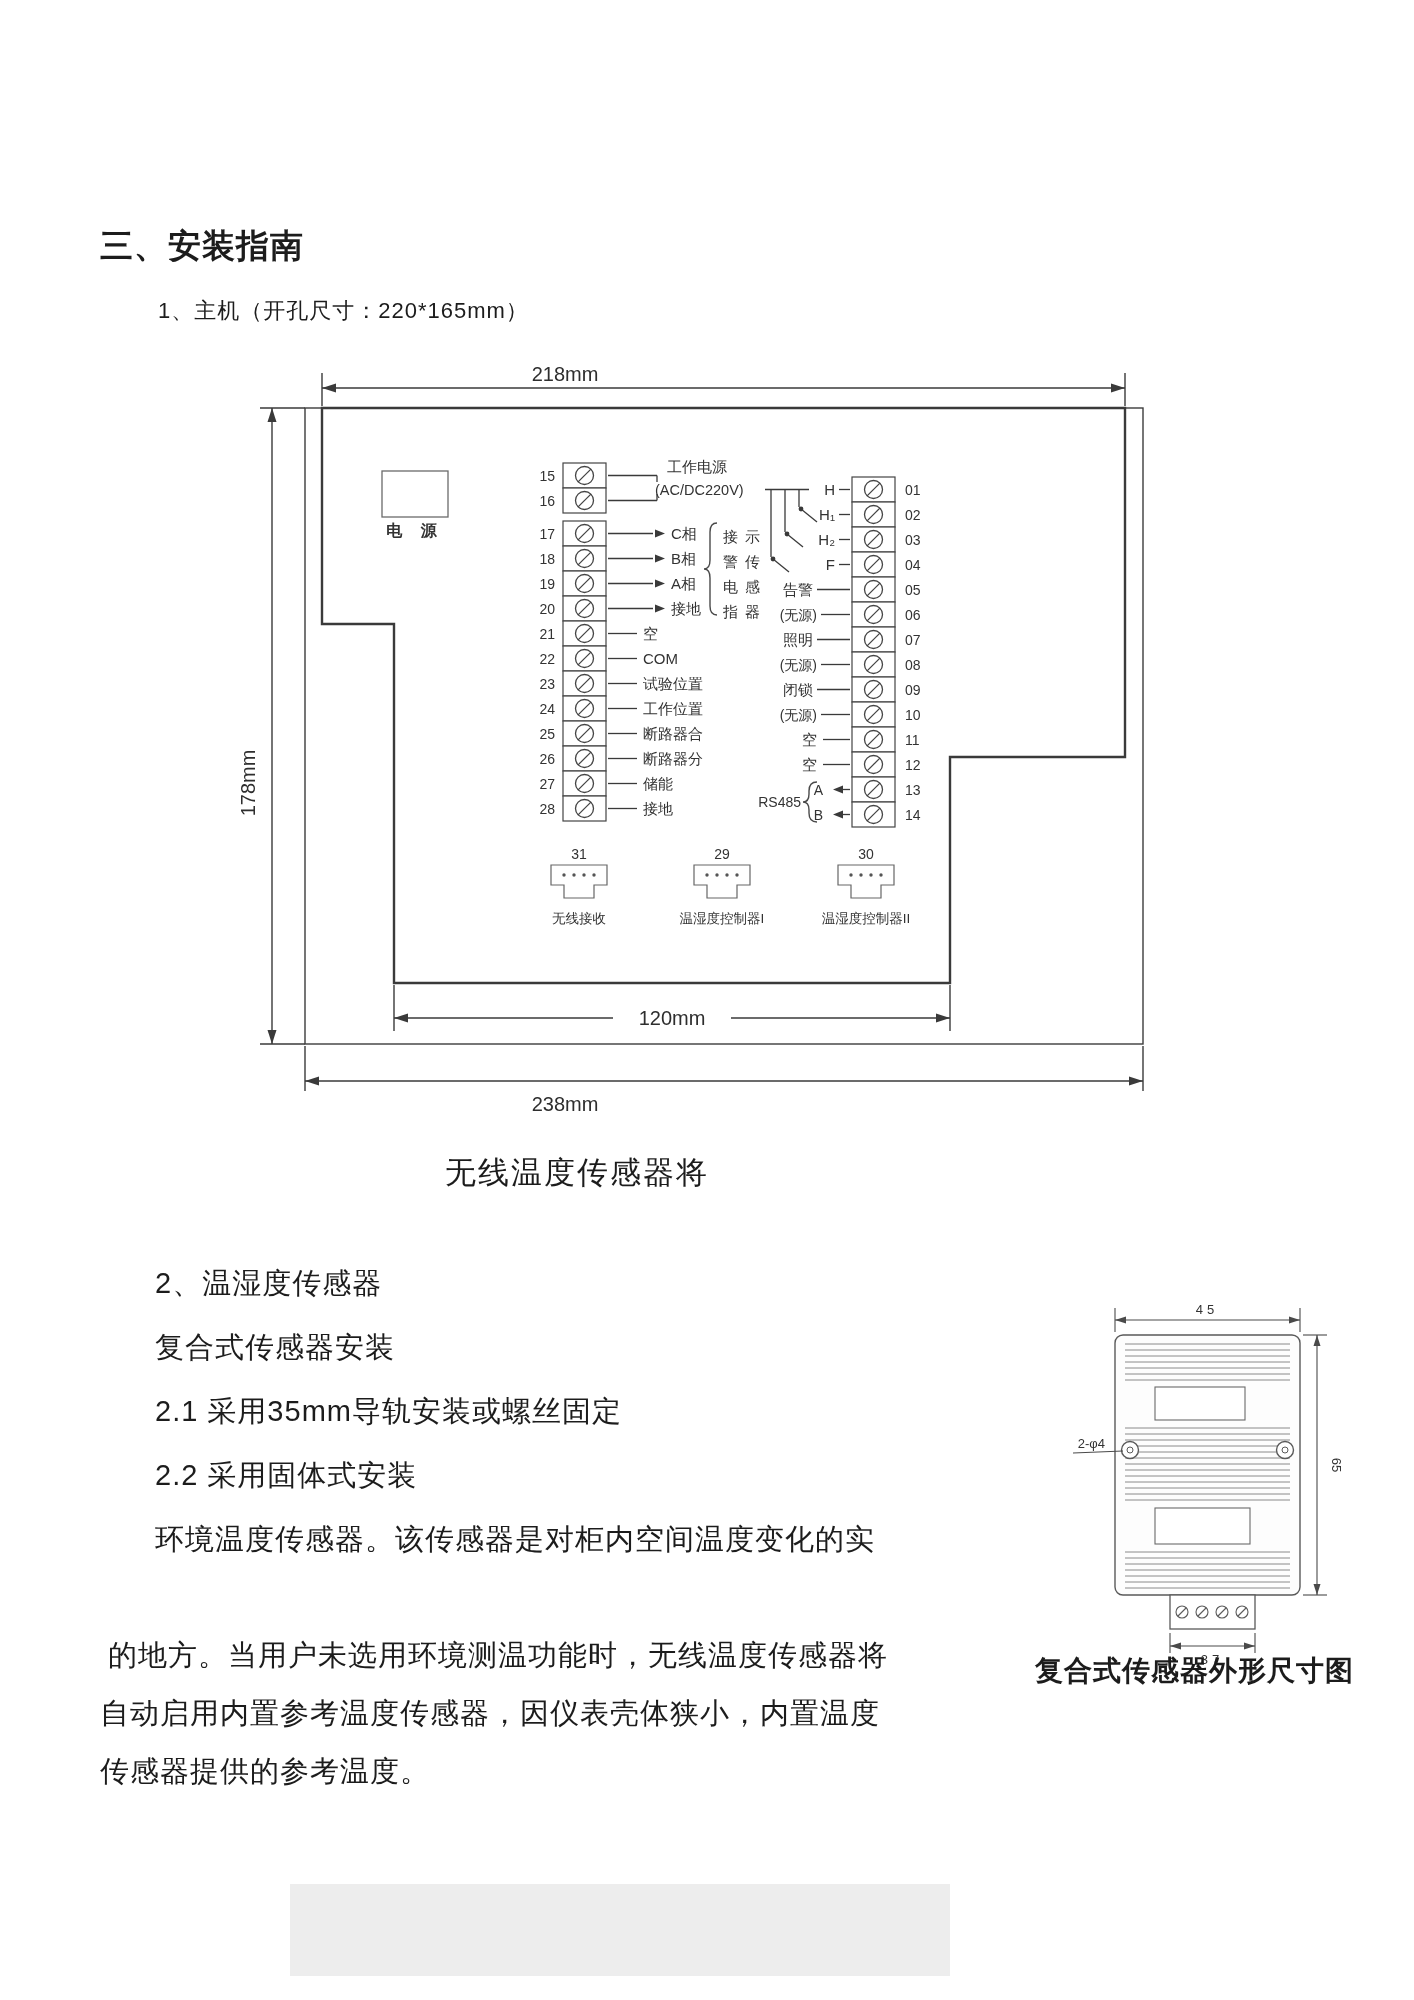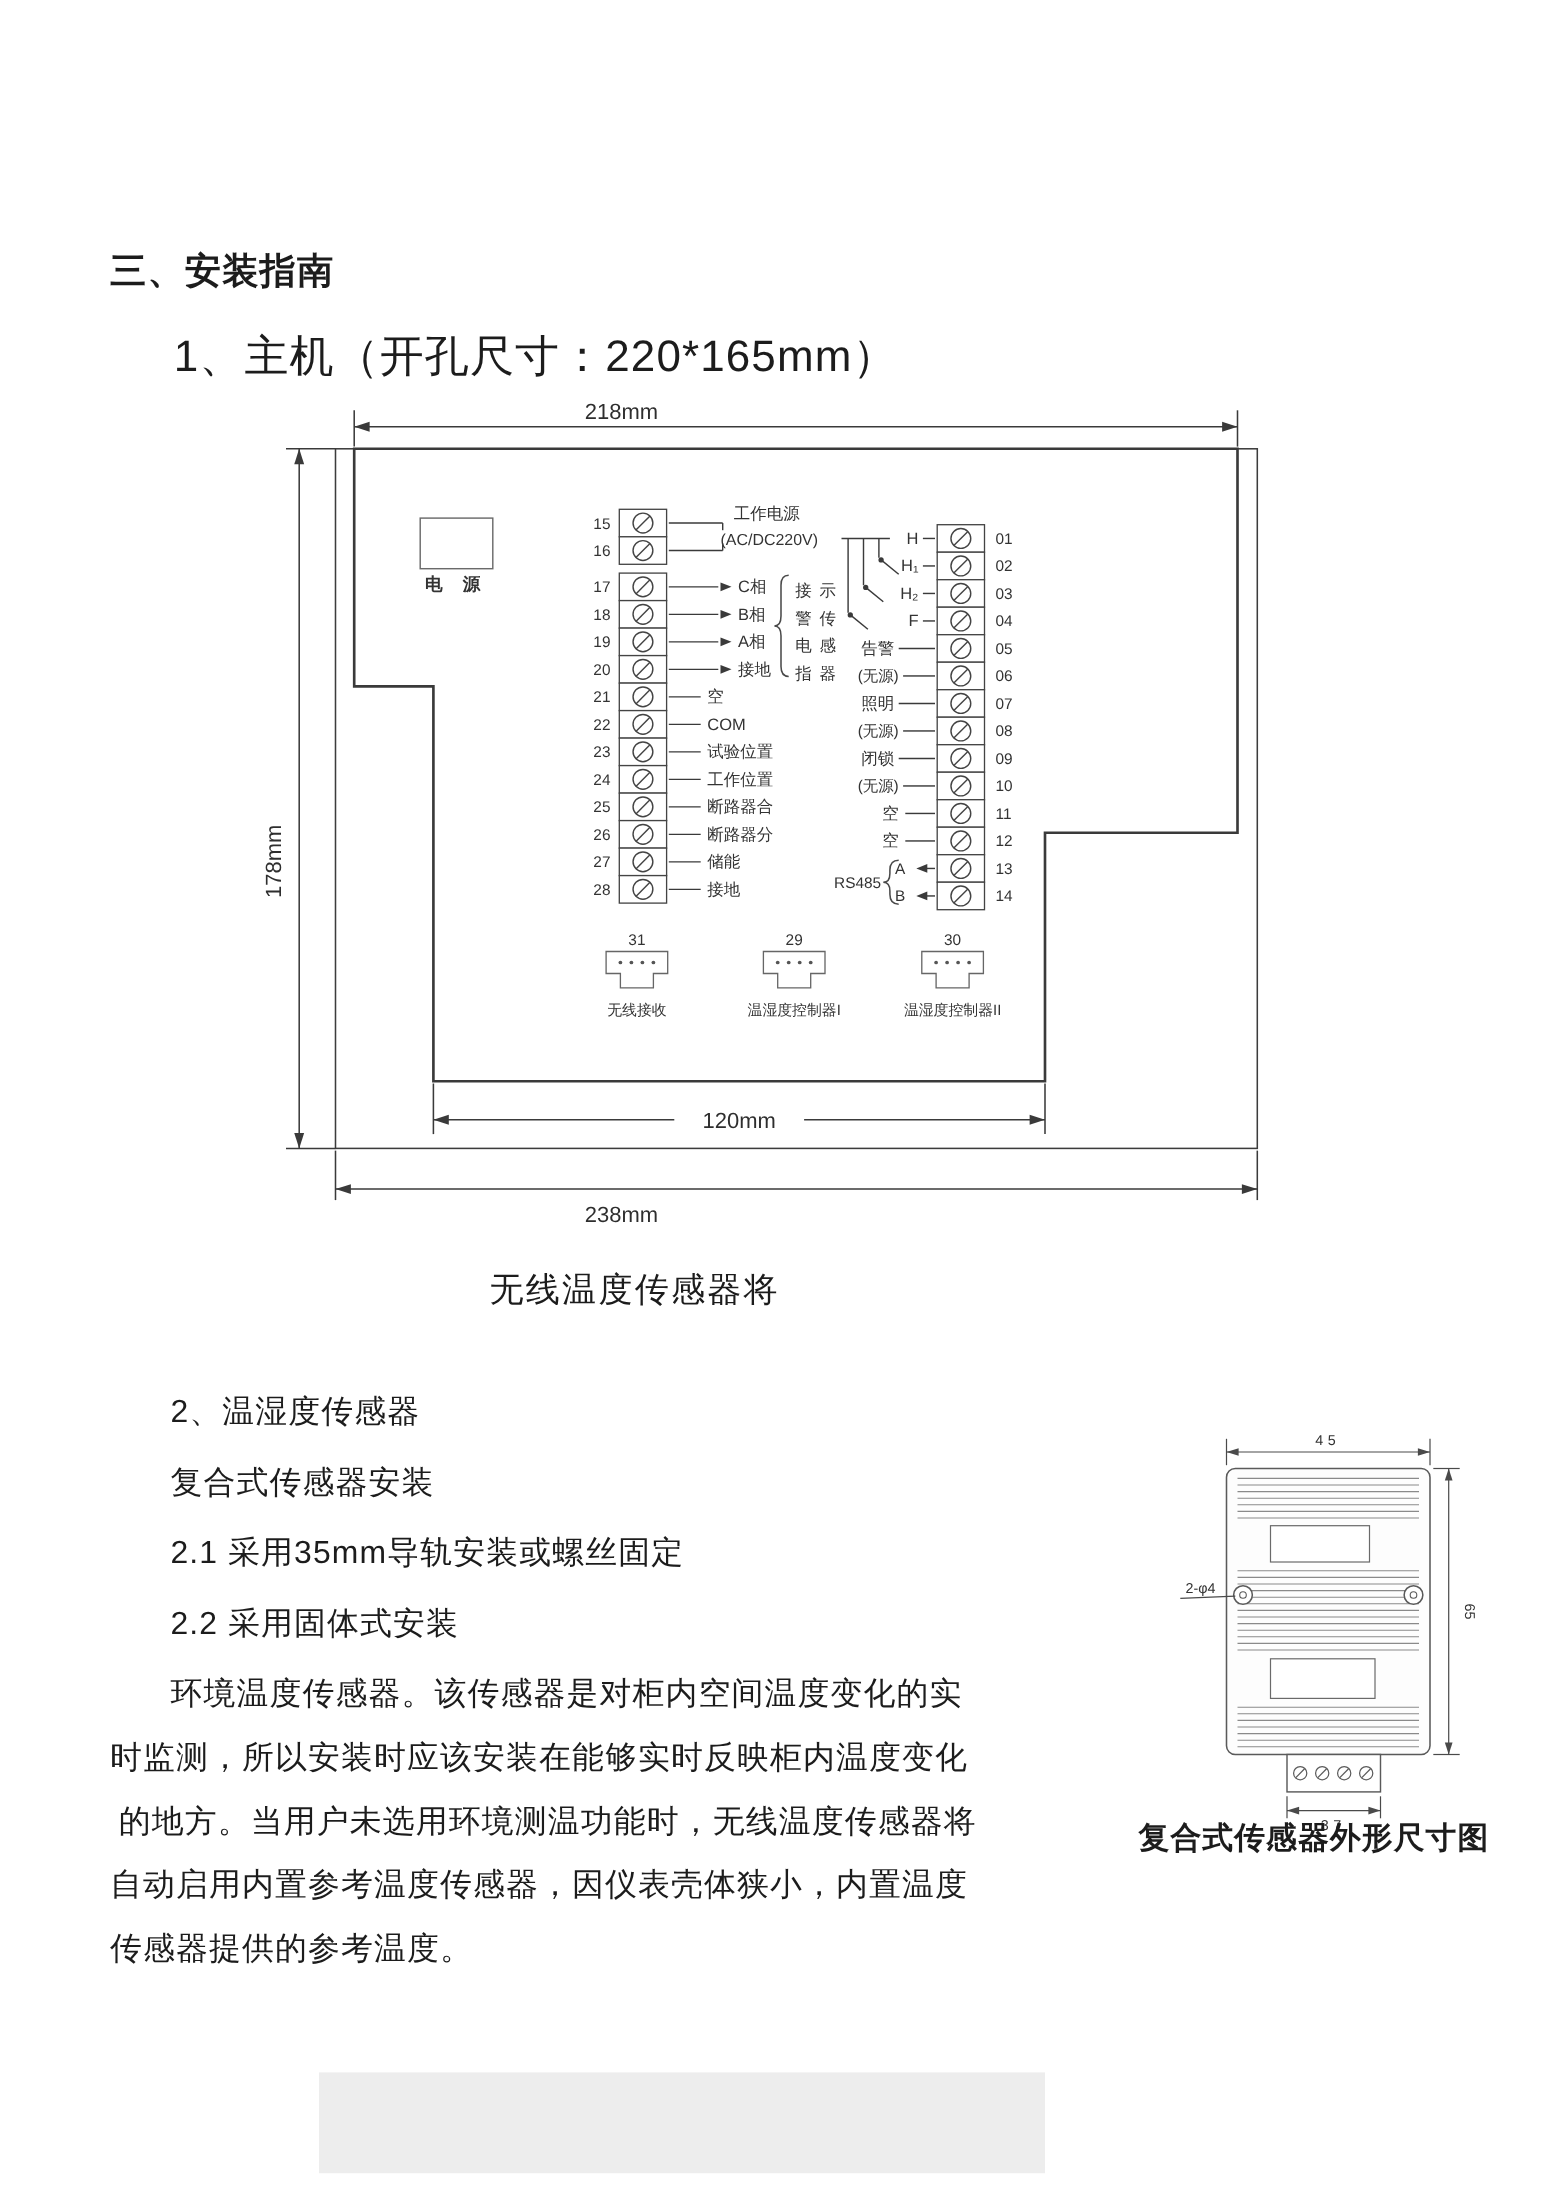--- a/index.html
+++ b/index.html
@@ -1,20 +1,20 @@
 <!DOCTYPE html>
 <html><head>
 <meta charset="utf-8">
 <style>
   html,body{margin:0;padding:0;background:#ffffff;}
   #page{position:relative;width:1414px;height:1976px;background:#ffffff;overflow:hidden;
         font-family:"Liberation Sans","DejaVu Sans",sans-serif;color:#1c1c1c;}
   .abs{position:absolute;white-space:nowrap;}
   .h1{font-size:33px;font-weight:bold;letter-spacing:1px;}
-  .h2{font-size:40px;letter-spacing:1px;text-align:center;}
+  .h2{font-size:22px;letter-spacing:1px;text-align:center;}
   .body-line{font-size:29px;letter-spacing:1px;}
   .caption{font-size:31px;letter-spacing:2px;}
   .sensor-caption{font-size:28px;font-weight:bold;letter-spacing:1px;}
   svg{position:absolute;overflow:visible;}
   svg text{font-family:"Liberation Sans","DejaVu Sans",sans-serif;fill:#333;}
   .dim-text{font-size:20px;fill:#2e2e2e;}
   .watermark{position:absolute;background:#ededed;}
 </style>
 </head>
 <body>
@@ -302,21 +302,20 @@
       </g>
   </svg>
 
   <div class="abs caption" style="left:445px;top:1152px;">无线温度传感器将</div>
 
   <div class="abs body-line" style="left:155px;top:1264px;">2、温湿度传感器</div>
   <div class="abs body-line" style="left:155px;top:1328px;">复合式传感器安装</div>
   <div class="abs body-line" style="left:155px;top:1392px;">2.1 采用35mm导轨安装或螺丝固定</div>
   <div class="abs body-line" style="left:155px;top:1456px;">2.2 采用固体式安装</div>
   <div class="abs body-line" style="left:155px;top:1520px;">环境温度传感器。该传感器是对柜内空间温度变化的实</div>
-  <div class="abs body-line" style="left:100px;top:1578px;">时监测，所以安装时应该安装在能够实时反映柜内温度变化</div>
   <div class="abs body-line" style="left:108px;top:1636px;">的地方。当用户未选用环境测温功能时，无线温度传感器将</div>
   <div class="abs body-line" style="left:100px;top:1752px;">传感器提供的参考温度。</div>
   <div class="abs body-line" style="left:100px;top:1694px;">自动启用内置参考温度传感器，因仪表壳体狭小，内置温度</div>
 
   <svg id="sensor-diagram" style="left:1035px;top:1290px;" width="310" height="400" viewBox="0 0 310 400">
 
     <rect x="80" y="45" width="185" height="260" rx="8" fill="#fdfdfd" stroke="#5a5a5a" stroke-width="1.4"></rect>
 
     <g stroke="#8a8a8a" stroke-width="1">
       <line x1="90" y1="54" x2="255" y2="54"></line>

